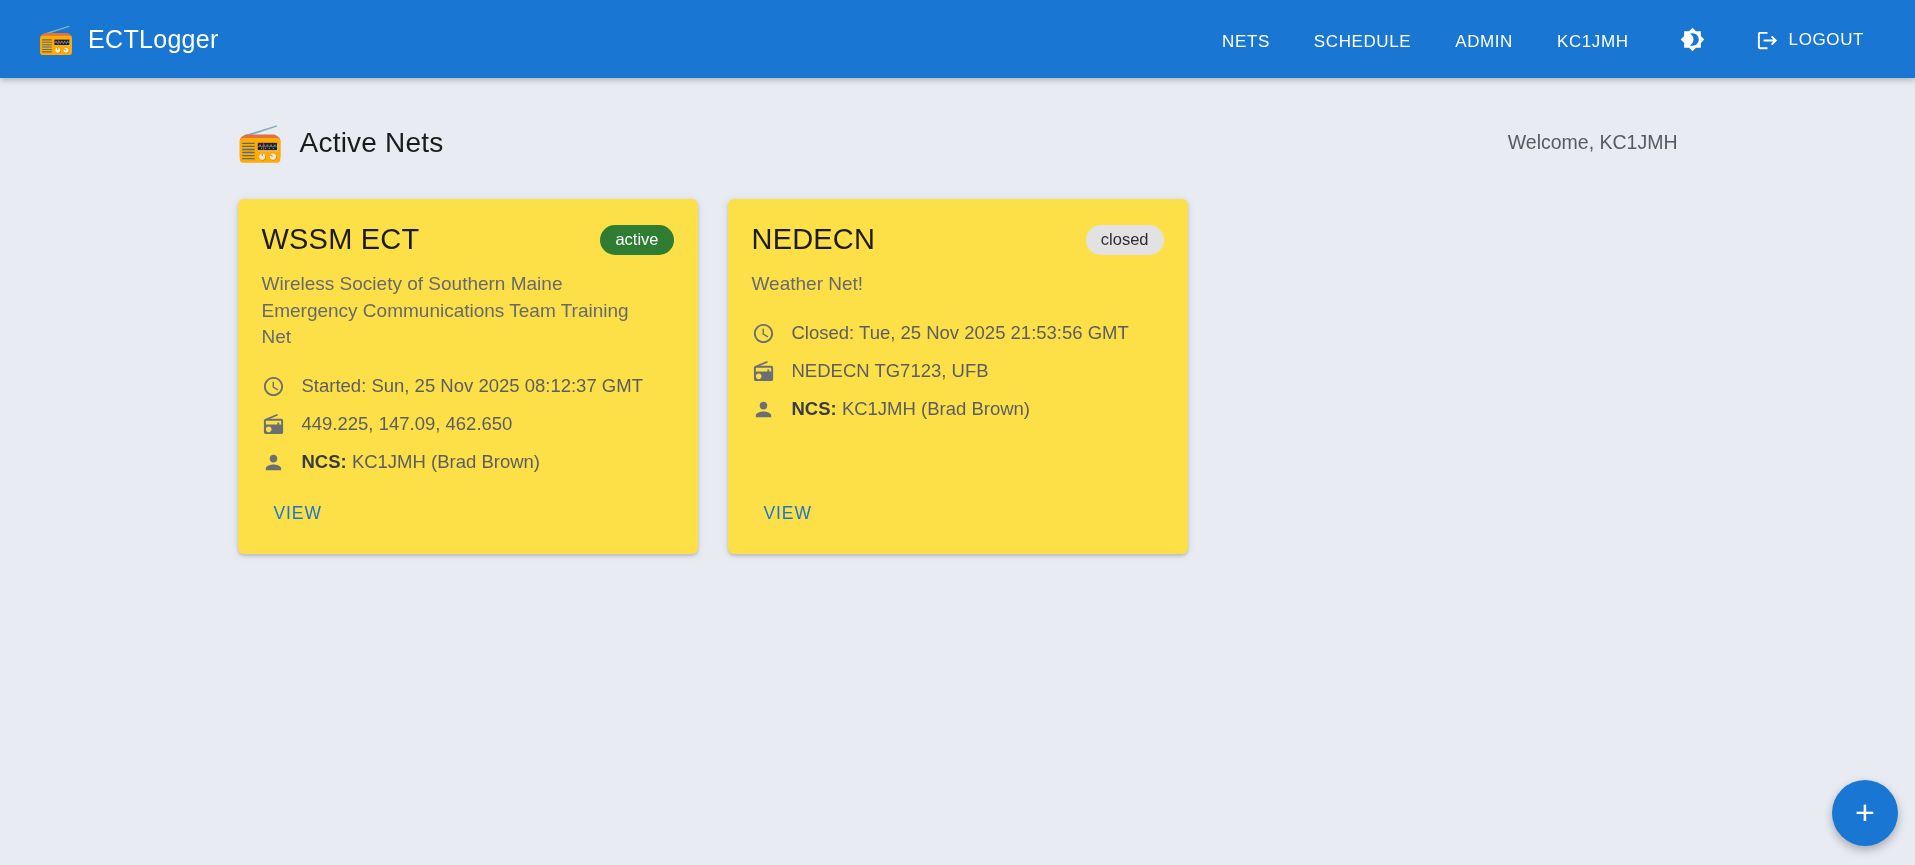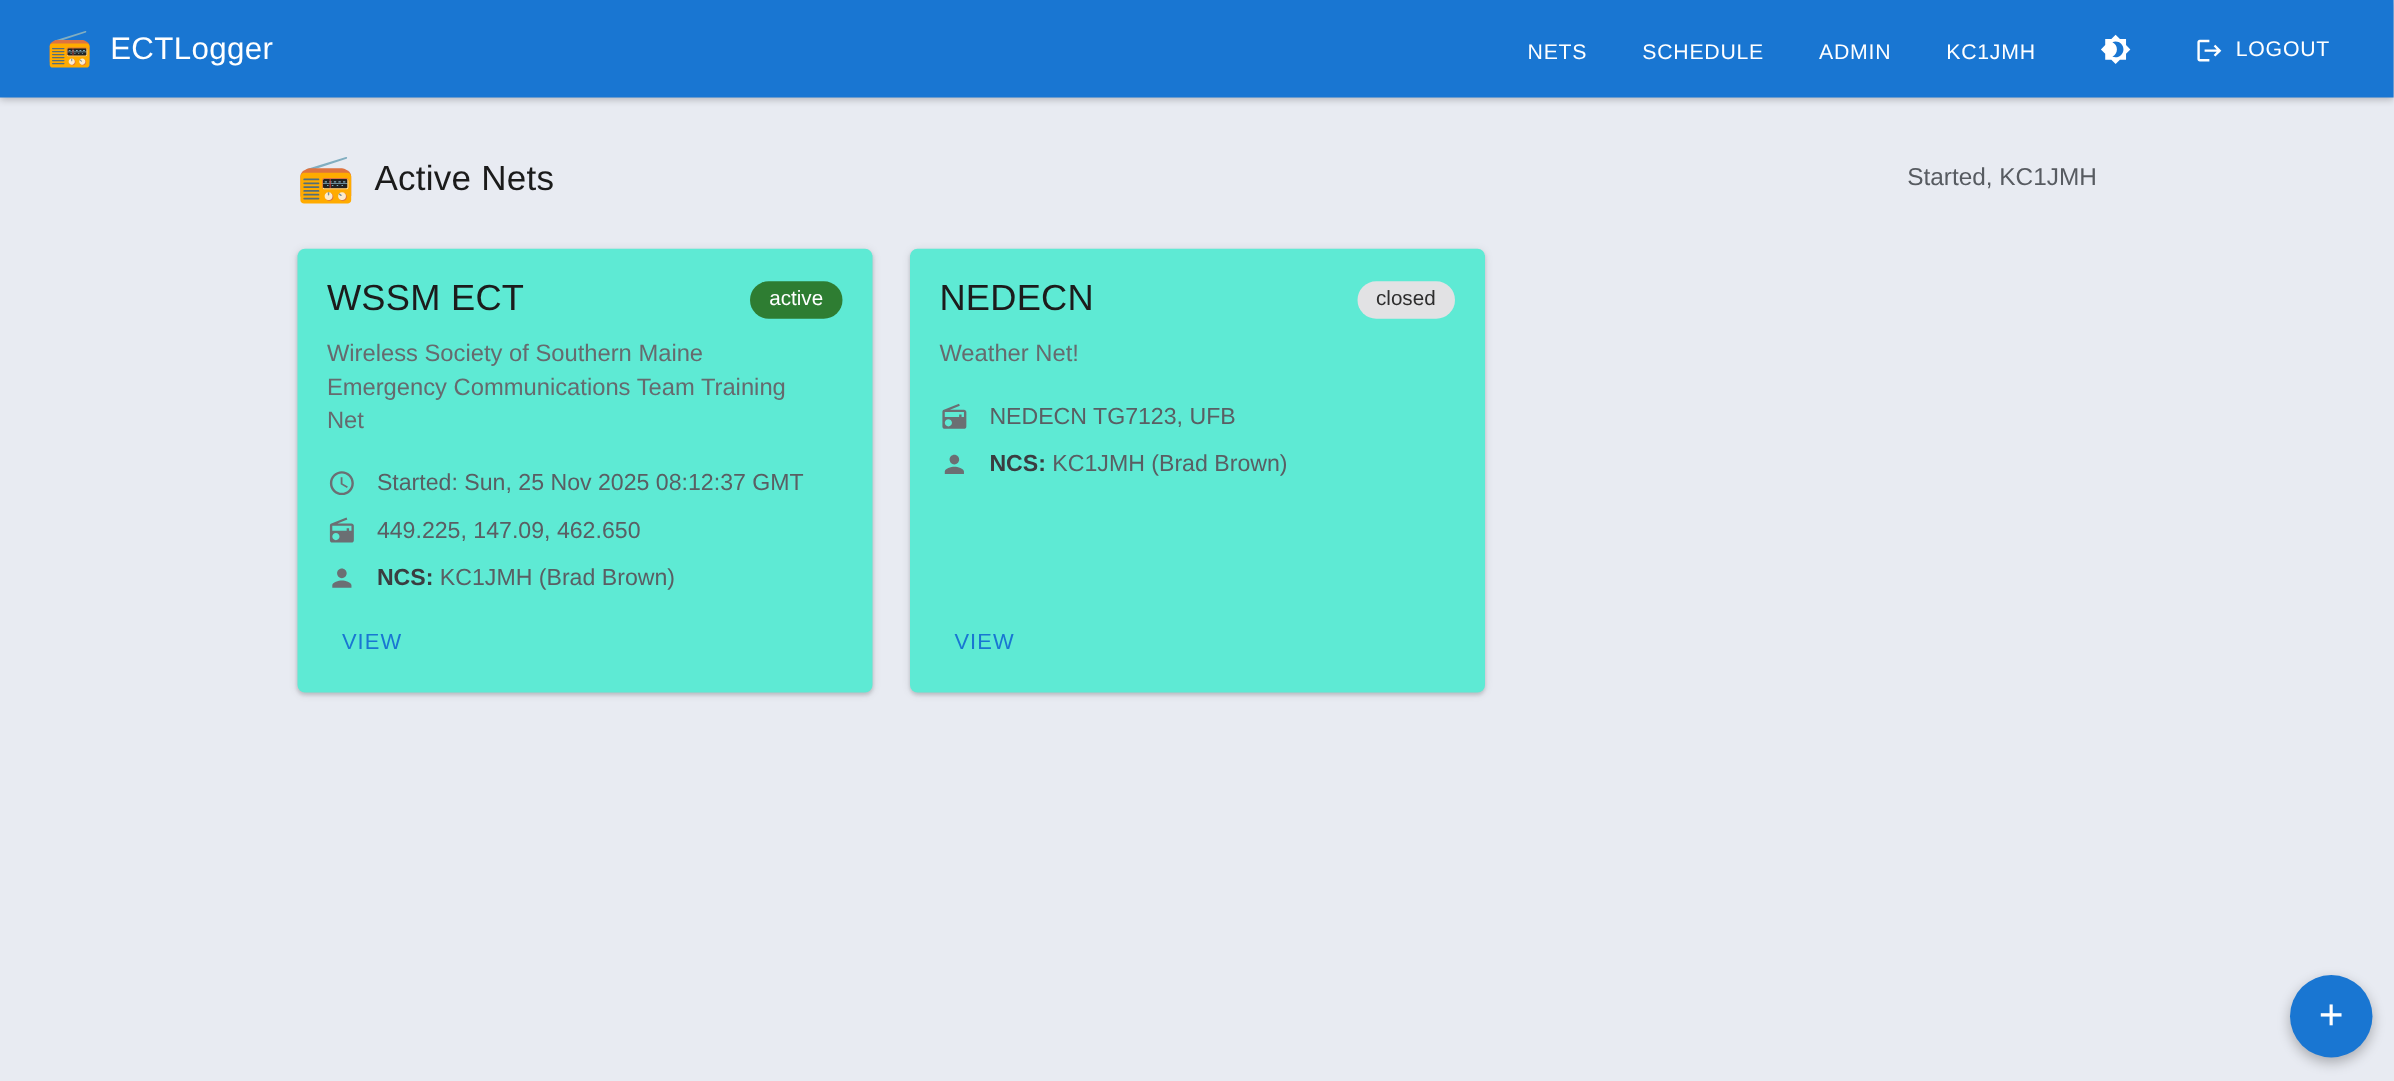--- a/index.html
+++ b/index.html
@@ -94,21 +94,21 @@
   }
 
   
   .cards-grid {
     margin-top: 38px;
     display: grid;
     grid-template-columns: repeat(3, 1fr);
     gap: 30px;
   }
   .card {
-    background: #5eead4;
+    background: #fde047;
     border-radius: 6px;
     box-shadow: 0 2px 3px rgba(0,0,0,0.14), 0 1px 8px rgba(0,0,0,0.10);
     min-height: 296px;
     display: flex;
     flex-direction: column;
     padding: 24px 24px 10px 24px;
   }
   .card-head {
     display: flex;
     align-items: flex-start;
@@ -225,21 +225,21 @@
   </nav>
 </header>
 
 <main class="container">
 
   <div class="page-head">
     <div class="page-title-wrap">
       <span class="page-title-emoji">📻</span>
       <h1 class="page-title">Active Nets</h1>
     </div>
-    <div class="welcome">Started, KC1JMH</div>
+    <div class="welcome">Welcome, KC1JMH</div>
   </div>
 
   <div class="cards-grid">
 
     <section class="card">
       <div class="card-head">
         <h2 class="card-title">WSSM ECT</h2>
         <span class="badge badge-active">active</span>
       </div>
       <p class="card-desc">Wireless Society of Southern Maine Emergency Communications Team Training Net</p>
@@ -281,20 +281,28 @@
       <div class="card-head">
         <h2 class="card-title">NEDECN</h2>
         <span class="badge badge-closed">closed</span>
       </div>
       <p class="card-desc">Weather Net!</p>
 
       <div class="detail-list">
         <div class="detail-row">
           <span class="detail-icon">
             <svg width="23" height="23" viewBox="0 0 24 24" fill="currentColor" aria-hidden="true">
+              <path d="M11.99 2C6.47 2 2 6.48 2 12s4.47 10 9.99 10C17.52 22 22 17.52 22 12S17.52 2 11.99 2zM12 20c-4.42 0-8-3.58-8-8s3.58-8 8-8 8 3.58 8 8-3.58 8-8 8zm.5-13H11v6l5.25 3.15.75-1.23-4.5-2.67z"></path>
+            </svg>
+          </span>
+          <span class="detail-text"> <span>Closed: Tue, 25 Nov 2025 21:53:56 GMT</span></span>
+        </div>
+        <div class="detail-row">
+          <span class="detail-icon">
+            <svg width="23" height="23" viewBox="0 0 24 24" fill="currentColor" aria-hidden="true">
               <path d="M3.24 6.15C2.51 6.43 2 7.17 2 8v12c0 1.1.89 2 2 2h16c1.11 0 2-.9 2-2V8c0-1.11-.89-2-2-2H8.3l8.26-3.34L15.88 1 3.24 6.15zM7 20c-1.66 0-3-1.34-3-3s1.34-3 3-3 3 1.34 3 3-1.34 3-3 3zm13-8h-2v-2h-2v2H4V8h16v4z"></path>
             </svg>
           </span>
           <span class="detail-text"> <span>NEDECN TG7123, UFB</span></span>
         </div>
         <div class="detail-row">
           <span class="detail-icon">
             <svg width="23" height="23" viewBox="0 0 24 24" fill="currentColor" aria-hidden="true">
               <path d="M12 12c2.21 0 4-1.79 4-4s-1.79-4-4-4-4 1.79-4 4 1.79 4 4 4zm0 2c-2.67 0-8 1.34-8 4v2h16v-2c0-2.66-5.33-4-8-4z"></path>
             </svg>

